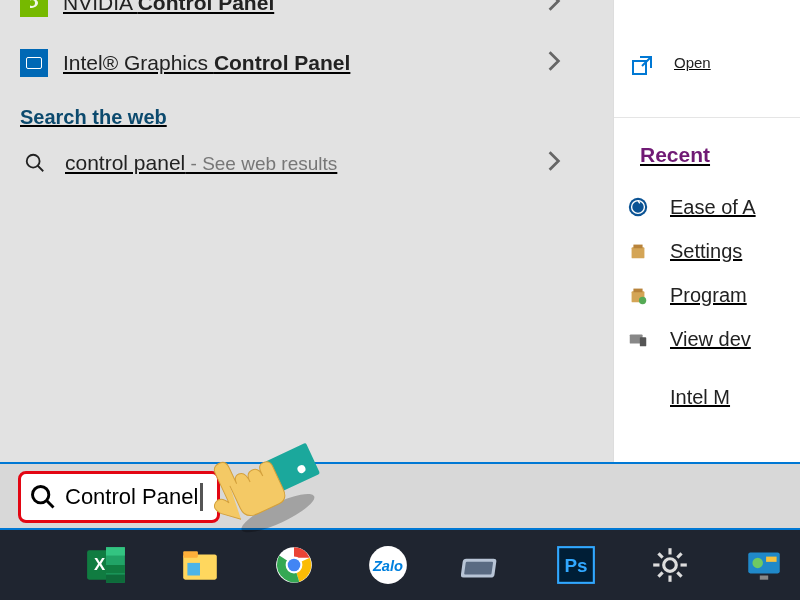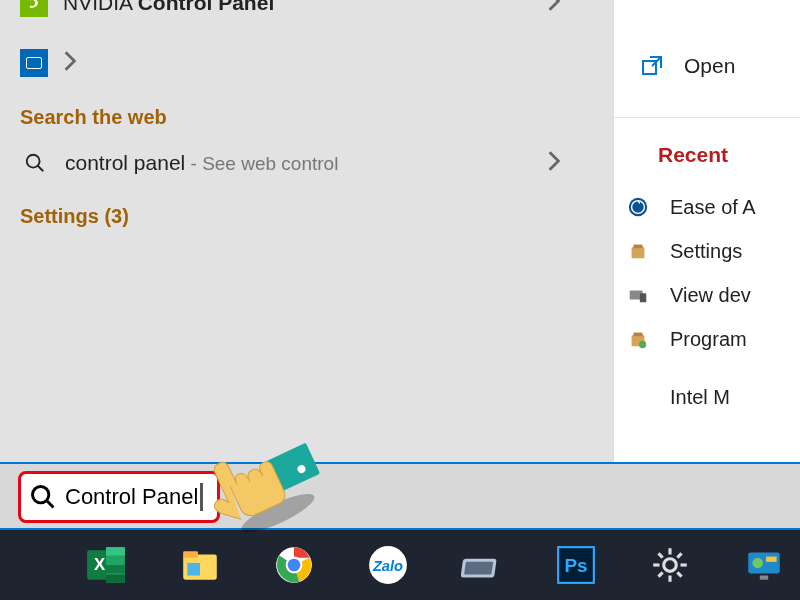--- a/index.html
+++ b/index.html
@@ -12,20 +12,21 @@
       width: 800px;
       height: 600px;
       overflow: hidden;
       position: relative;
       background: #f2f2f2;
     }
     .main-container {
       display: flex;
       width: 100%;
       height: 100%;
+      text-decoration: underline;
     }
     .left-panel {
       width: 613px;
       background: #e2e2e2;
       position: relative;
     }
     .right-panel {
       flex: 1;
       background: #fff;
       border-left: 1px solid #ddd;
@@ -77,58 +78,57 @@
       font-weight: 600;
     }
     .chevron {
       font-size: 20px;
       color: #666;
       margin-right: 32px;
     }
     .section-header {
       font-size: 20px;
       font-weight: 600;
-      color: #a16207;
+      color: #0c4a6e;
       padding: 18px 20px 10px;
     }
     .search-icon-small {
       width: 22px;
       height: 22px;
       margin-left: 4px;
       margin-right: 19px;
     }
     .see-web {
       color: #777;
       font-size: 19px;
     }
     
     .open-action {
       display: flex;
-      align-items: flex-end;
-      padding: 14px 26px;
-      font-size: 21px;
+      align-items: flex-start;
+      padding: 14px 16px;
+      font-size: 15px;
       color: #222;
       cursor: pointer;
     }
     .open-icon {
       width: 24px;
       height: 24px;
       margin-right: 20px;
     }
     .right-divider {
       height: 1px;
       background: #e5e5e5;
       margin: 25px 0;
     }
     .recent-header {
       font-size: 21px;
       font-weight: 600;
-      color: #b91c1c;
-      padding: 0 20px 18px;
-      margin-left: 24px;
+      color: #701a75;
+      padding: 0 26px 18px;
     }
     .recent-item {
       display: flex;
       align-items: center;
       padding: 10px 12px;
       font-size: 20px;
       color: #222;
       cursor: pointer;
     }
     .recent-icon {
@@ -229,45 +229,45 @@
         <svg width="14" height="22" viewBox="0 0 12 20">
             <path d="M2 2l8 8-8 8" stroke="#666" stroke-width="2.5" fill="none"></path>
           </svg>
       </div>
     </div>
 
     <div class="result-item" style="margin-top: 10px;">
       <div class="result-icon intel-icon">
         <div class="intel-inner"></div>
       </div>
+      <div class="result-text"><span>Intel® Graphics </span><span class="bold">Control Panel</span></div>
       <div class="chevron">
         <svg width="14" height="22" viewBox="0 0 12 20">
             <path d="M2 2l8 8-8 8" stroke="#666" stroke-width="2.5" fill="none"></path>
           </svg>
       </div>
     </div>
 
     <div class="section-header">Search the web</div>
 
     <div class="result-item" style="height: 48px;">
       <div class="search-icon-small">
         <svg viewBox="0 0 24 24" width="22" height="22">
             <circle cx="10" cy="10" r="7" stroke="#222" stroke-width="2" fill="none"></circle>
             <line x1="15" y1="15" x2="21" y2="21" stroke="#222" stroke-width="2"></line>
           </svg>
       </div>
-      <div class="result-text"><span>control panel</span><span class="see-web"> - See web control</span></div>
+      <div class="result-text"><span>control panel</span><span class="see-web"> - See web results</span></div>
       <div class="chevron">
         <svg width="14" height="22" viewBox="0 0 12 20">
             <path d="M2 2l8 8-8 8" stroke="#666" stroke-width="2.5" fill="none"></path>
           </svg>
       </div>
     </div>
 
-    <div class="section-header">Settings (3)</div>
   </div>
 
   <div class="right-panel">
     <div class="open-action">
       <div class="open-icon">
         <svg viewBox="0 0 24 24" width="24" height="24">
             <rect x="3" y="7" width="13" height="13" stroke="#0078d4" stroke-width="2" fill="none"></rect>
             <path d="M10 3h11v11" stroke="#0078d4" stroke-width="2" fill="none"></path>
             <path d="M21 3L12 12" stroke="#0078d4" stroke-width="2"></path>
           </svg>
@@ -292,35 +292,35 @@
         <svg viewBox="0 0 24 24" width="22" height="22">
             <rect x="5" y="8" width="14" height="12" fill="#d4a556" rx="1"></rect>
             <rect x="7" y="5" width="10" height="4" fill="#b8833a"></rect>
           </svg>
       </div>
       <span>Settings</span>
     </div>
     <div class="recent-item">
       <div class="recent-icon">
         <svg viewBox="0 0 24 24" width="22" height="22">
-            <rect x="3" y="7" width="14" height="10" fill="#888" rx="1"></rect>
-            <rect x="14" y="10" width="7" height="10" fill="#555" rx="1"></rect>
-          </svg>
-      </div>
-      <span>View dev</span>
+            <rect x="5" y="8" width="14" height="12" fill="#d4a556" rx="1"></rect>
+            <rect x="7" y="5" width="10" height="4" fill="#b8833a"></rect>
+            <circle cx="17" cy="18" r="4" fill="#5a5"></circle>
+          </svg>
+      </div>
+      <span>Program</span>
     </div>
     <div class="recent-item">
       <div class="recent-icon">
         <svg viewBox="0 0 24 24" width="22" height="22">
-            <rect x="5" y="8" width="14" height="12" fill="#d4a556" rx="1"></rect>
-            <rect x="7" y="5" width="10" height="4" fill="#b8833a"></rect>
-            <circle cx="17" cy="18" r="4" fill="#5a5"></circle>
-          </svg>
-      </div>
-      <span>Program</span>
+            <rect x="3" y="7" width="14" height="10" fill="#888" rx="1"></rect>
+            <rect x="14" y="10" width="7" height="10" fill="#555" rx="1"></rect>
+          </svg>
+      </div>
+      <span>View dev</span>
     </div>
     <div class="recent-item" style="padding-top: 24px;">
       <div class="recent-icon"></div>
       <span>Intel M</span>
     </div>
   </div>
 </div>
 
 <div class="search-bar-area"></div>
 

